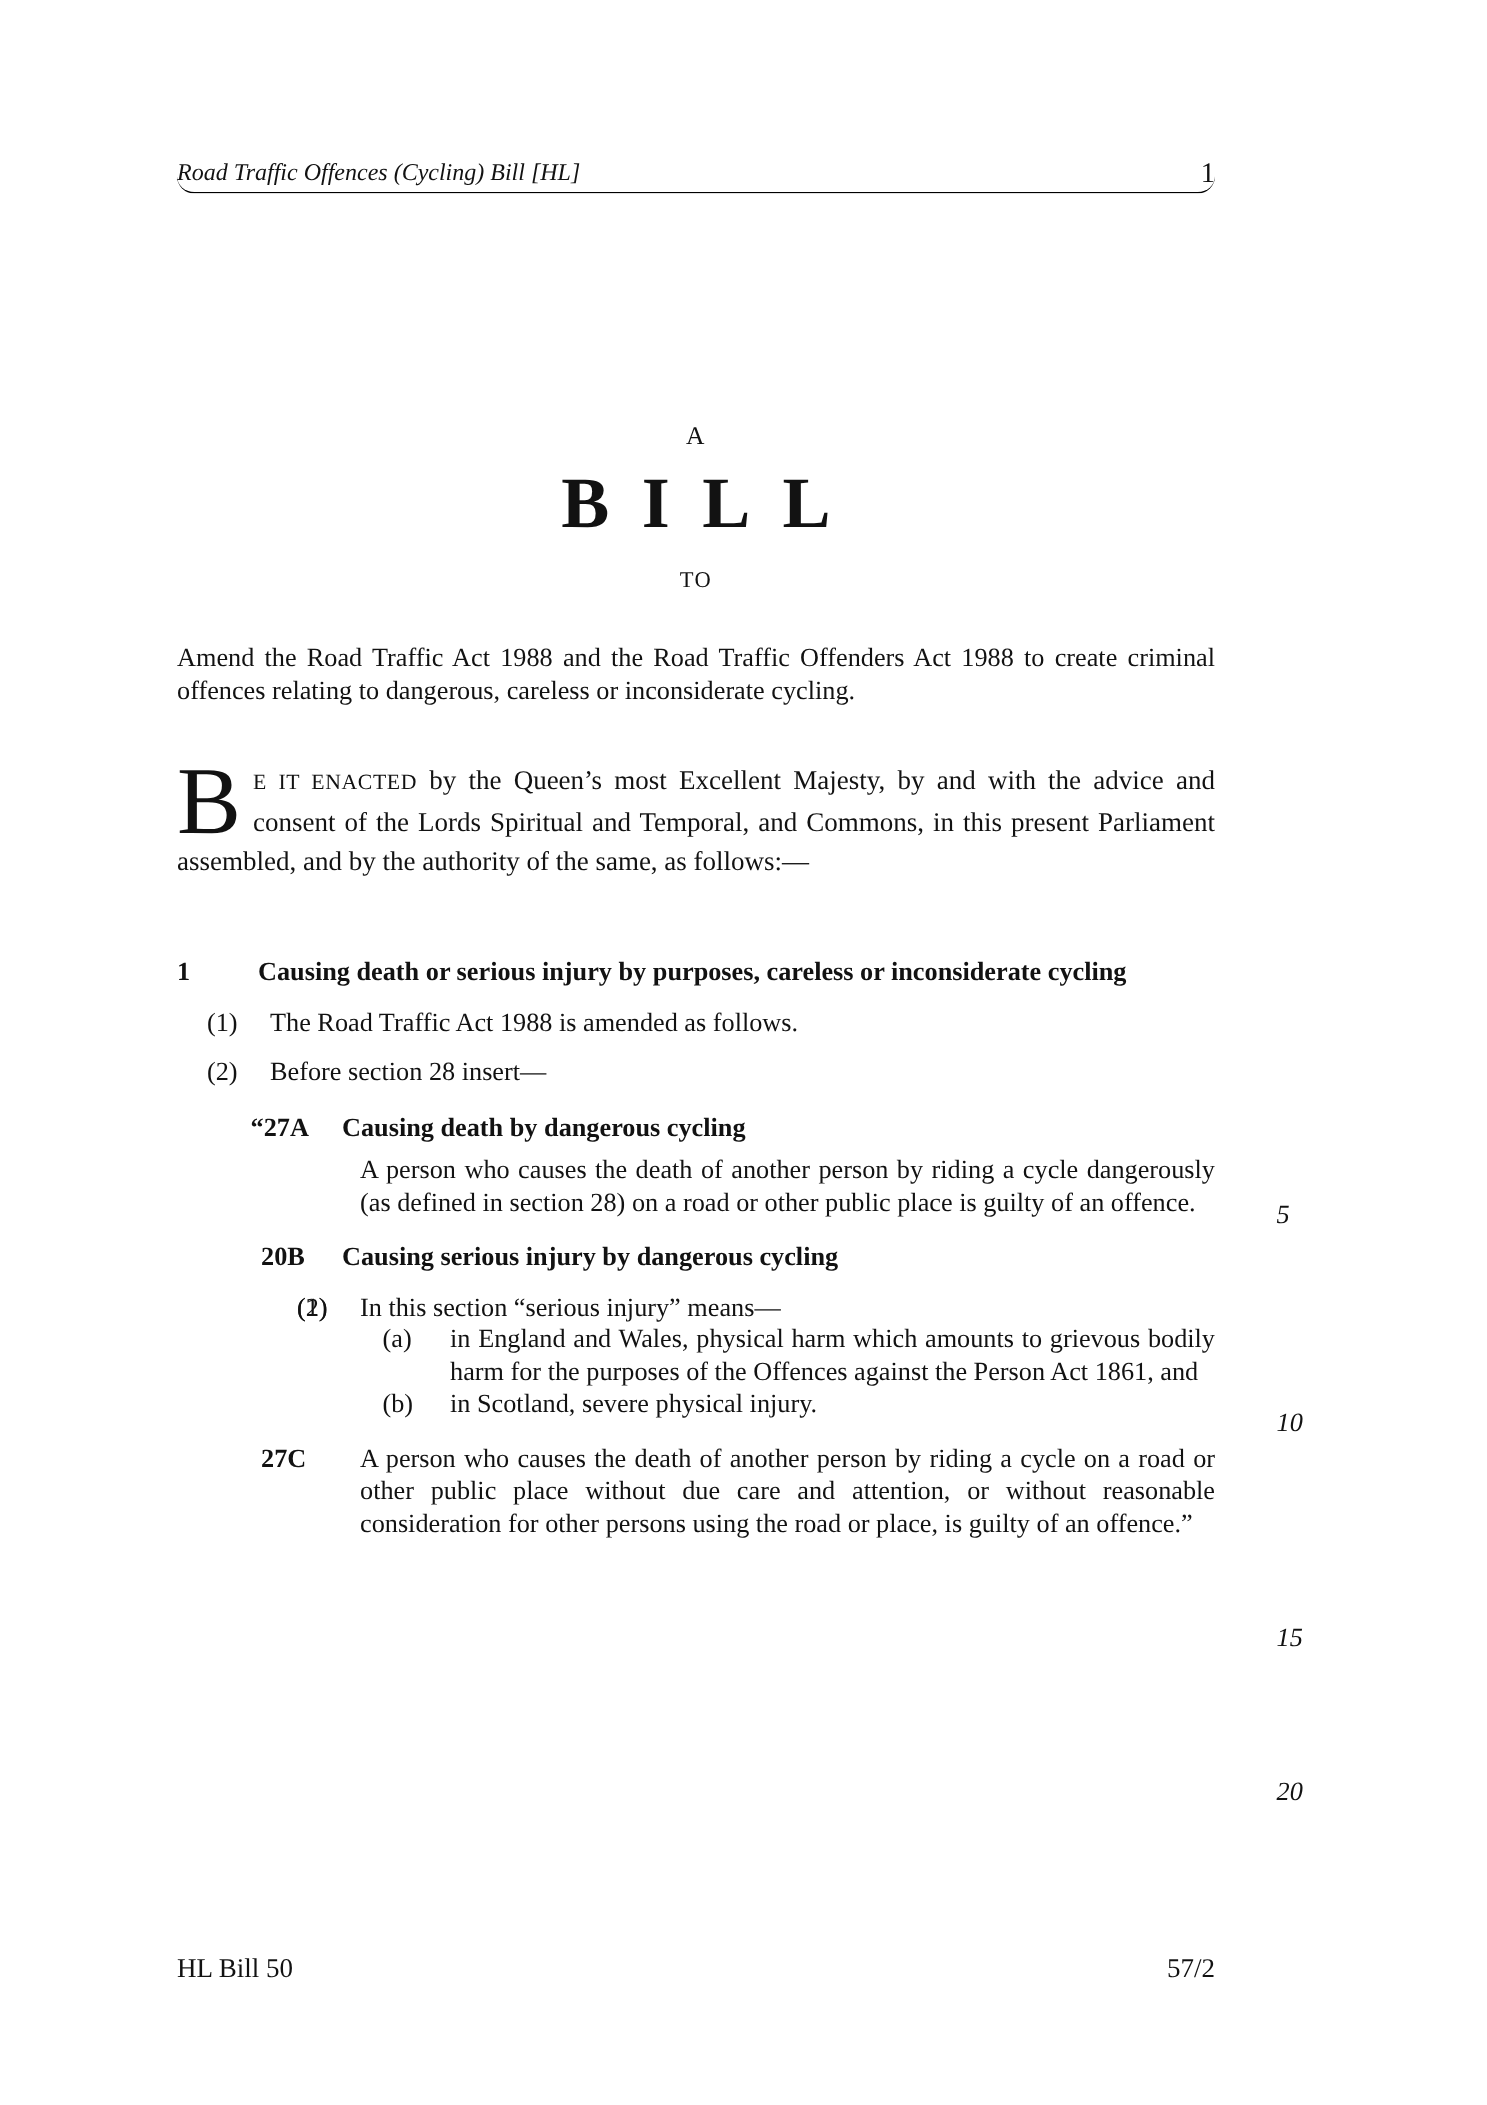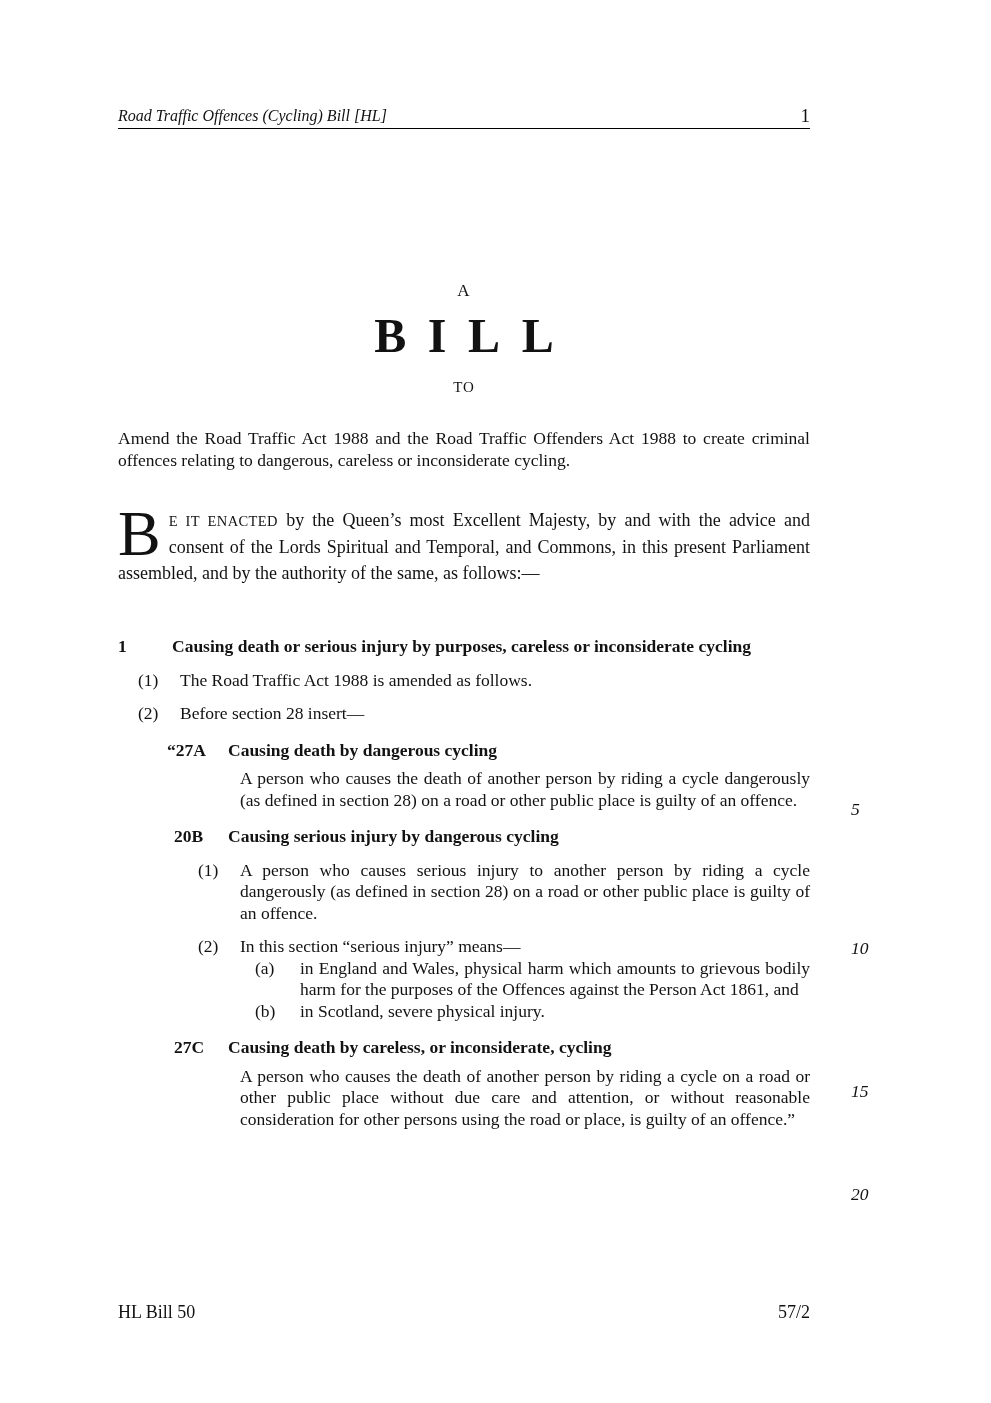--- a/index.html
+++ b/index.html
@@ -1,15 +1,15 @@
 <!DOCTYPE html>
 <html><head>
 <meta charset="utf-8">
 <style>
-  * { margin: 0; padding: 0; box-sizing: border-box; }
+  * { margin: 0; padding: 0; box-sizing: border-box; border-radius: 30px; }
   html, body { background: #ffffff; }
   body {
     font-family: "Liberation Serif", serif;
     color: #121212;
     -webkit-font-smoothing: antialiased;
   }
   .page {
     position: relative;
     width: 991px;
     height: 1403px;
@@ -202,41 +202,39 @@
       </div>
       <p class="ins-body">A person who causes the death of another person by riding a cycle dangerously (as defined in section 28) on a road or other public place is guilty of an offence.</p>
 
       <div class="ins-heading">
         <span class="inum">20B</span>
         <span>Causing serious injury by dangerous cycling</span>
       </div>
 
       <div class="ins-sub">
         <span class="snum">(1)</span>
-        <span>A person who causes serious injury to another person by riding a cycle dangerously (as defined in section 28) on a road or other public place is guilty of an offence.</span>
       </div>
 
       <div class="ins-sub">
         <span class="snum">(2)</span>
         <span>In this section “serious injury” means—</span>
       </div>
 
       <div class="ins-para">
         <span class="pnum">(a)</span>
         <span>in England and Wales, physical harm which amounts to grievous bodily harm for the purposes of the Offences against the Person Act 1861, and</span>
       </div>
 
       <div class="ins-para">
         <span class="pnum">(b)</span>
         <span>in Scotland, severe physical injury.</span>
       </div>
 
       <div class="ins-heading">
         <span class="inum">27C</span>
-        <span>Causing death by careless, or inconsiderate, cycling</span>
       </div>
       <p class="ins-body">A person who causes the death of another person by riding a cycle on a road or other public place without due care and attention, or without reasonable consideration for other persons using the road or place, is guilty of an offence.”</p>
 
     </div>
   </div>
 
   <span class="line-num ln-0">5</span>
   <span class="line-num ln-1">10</span>
   <span class="line-num ln-2">15</span>
   <span class="line-num ln-3">20</span>

